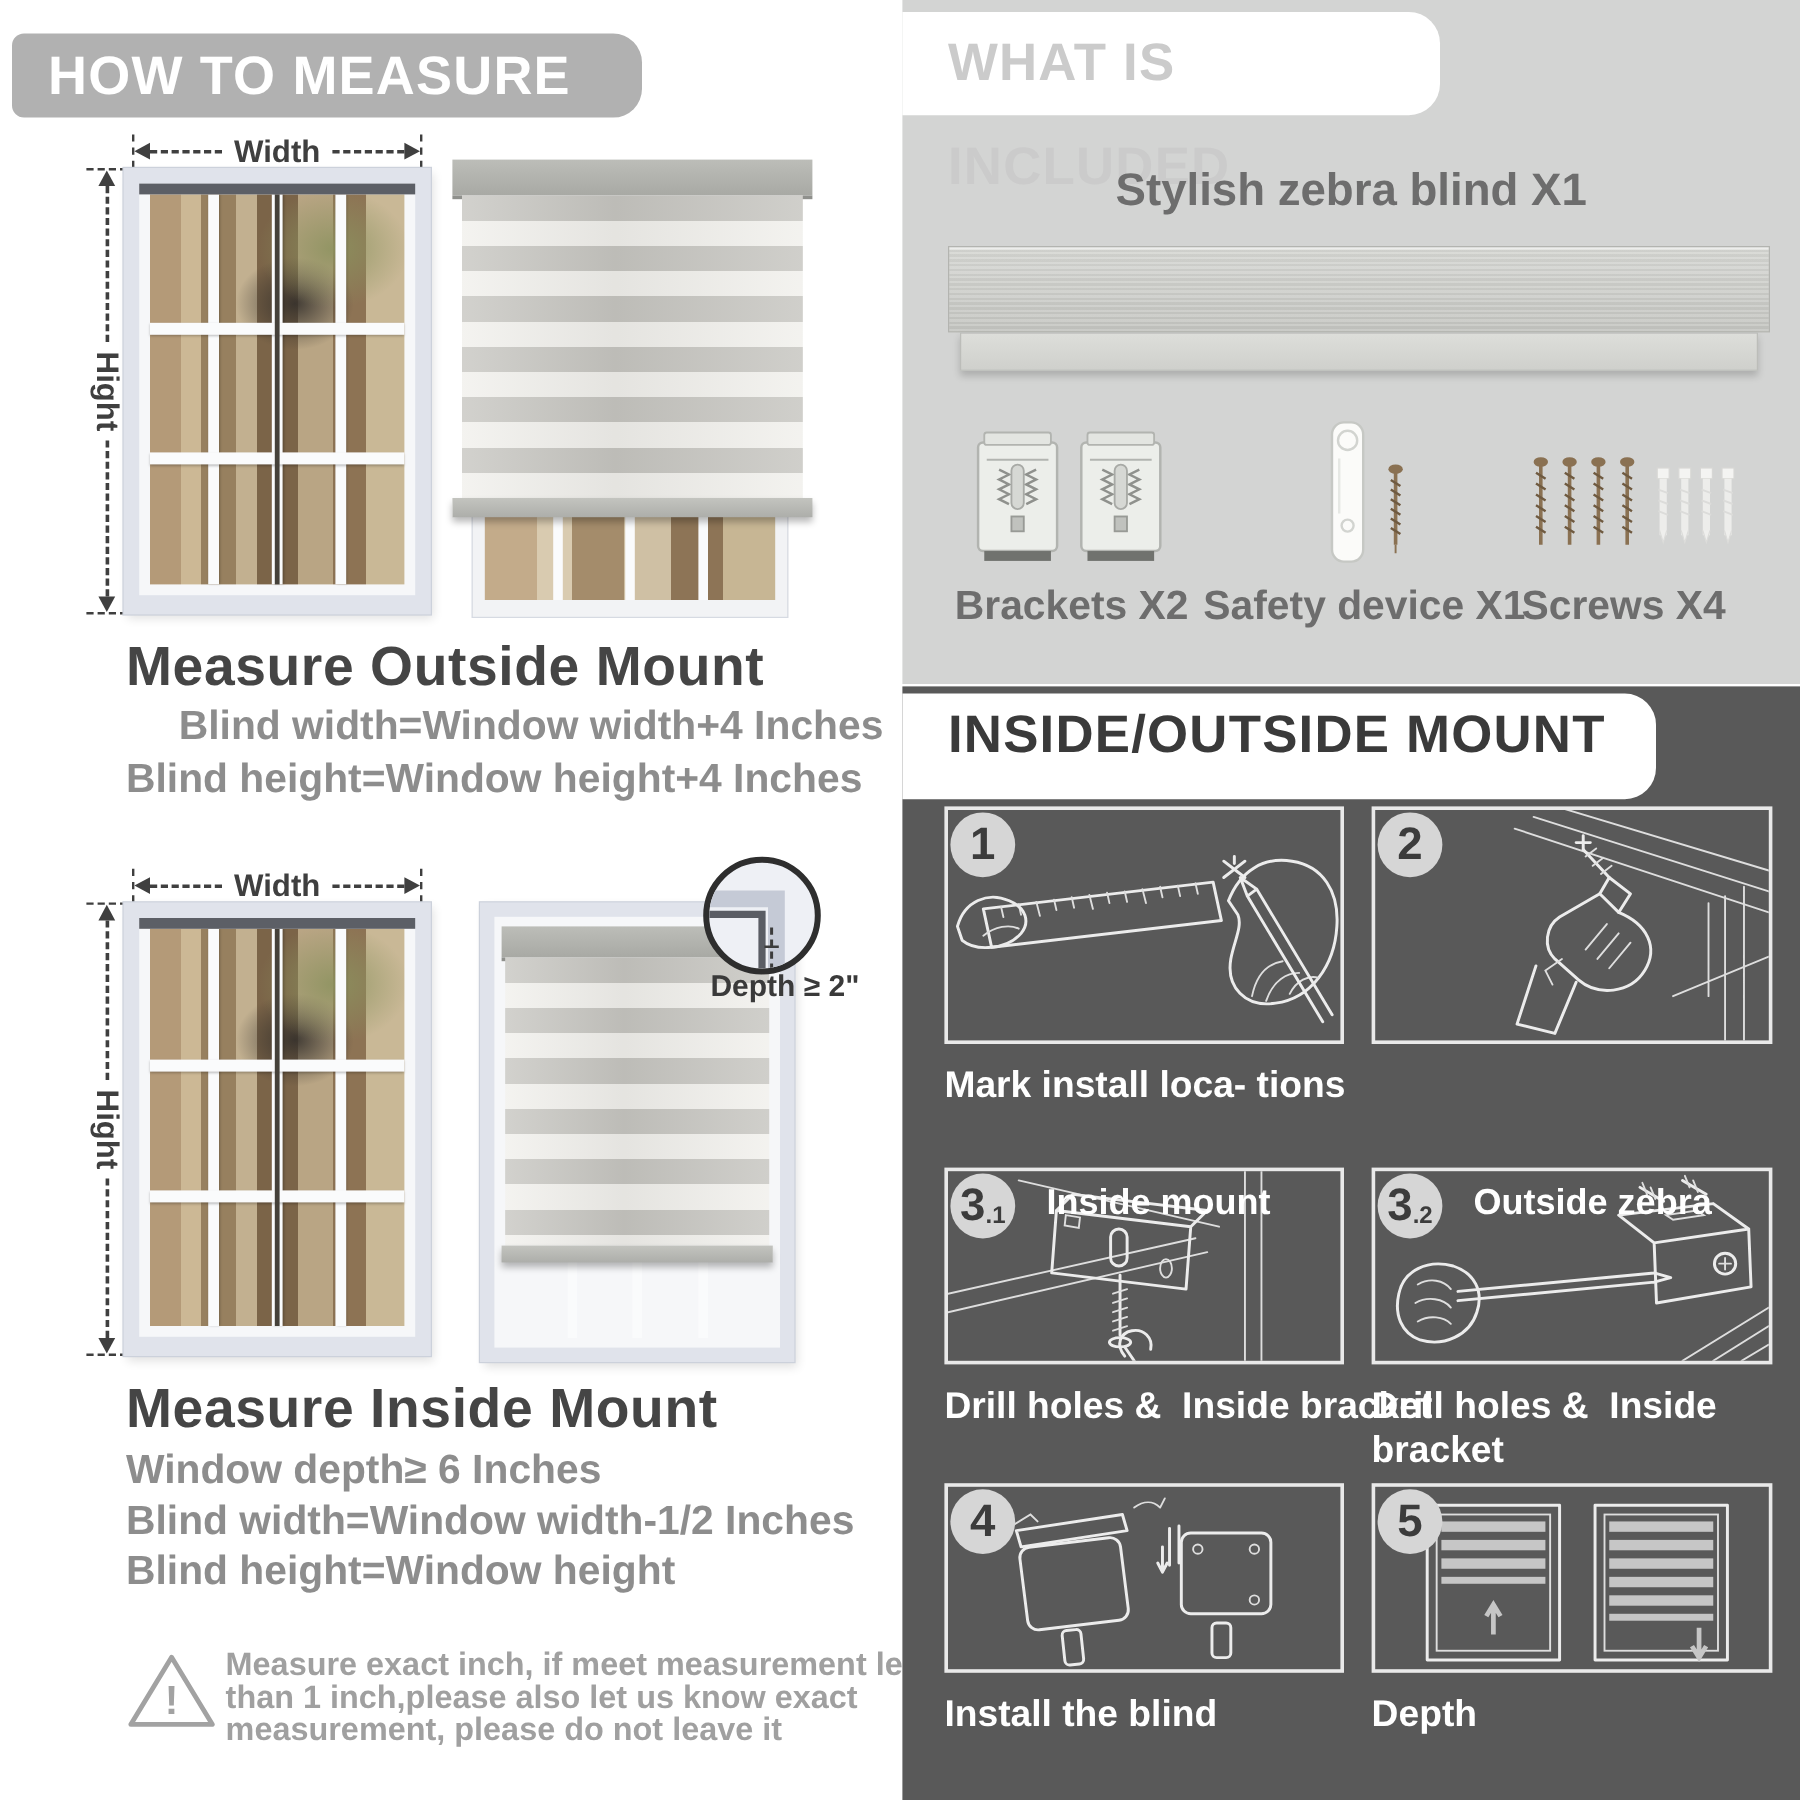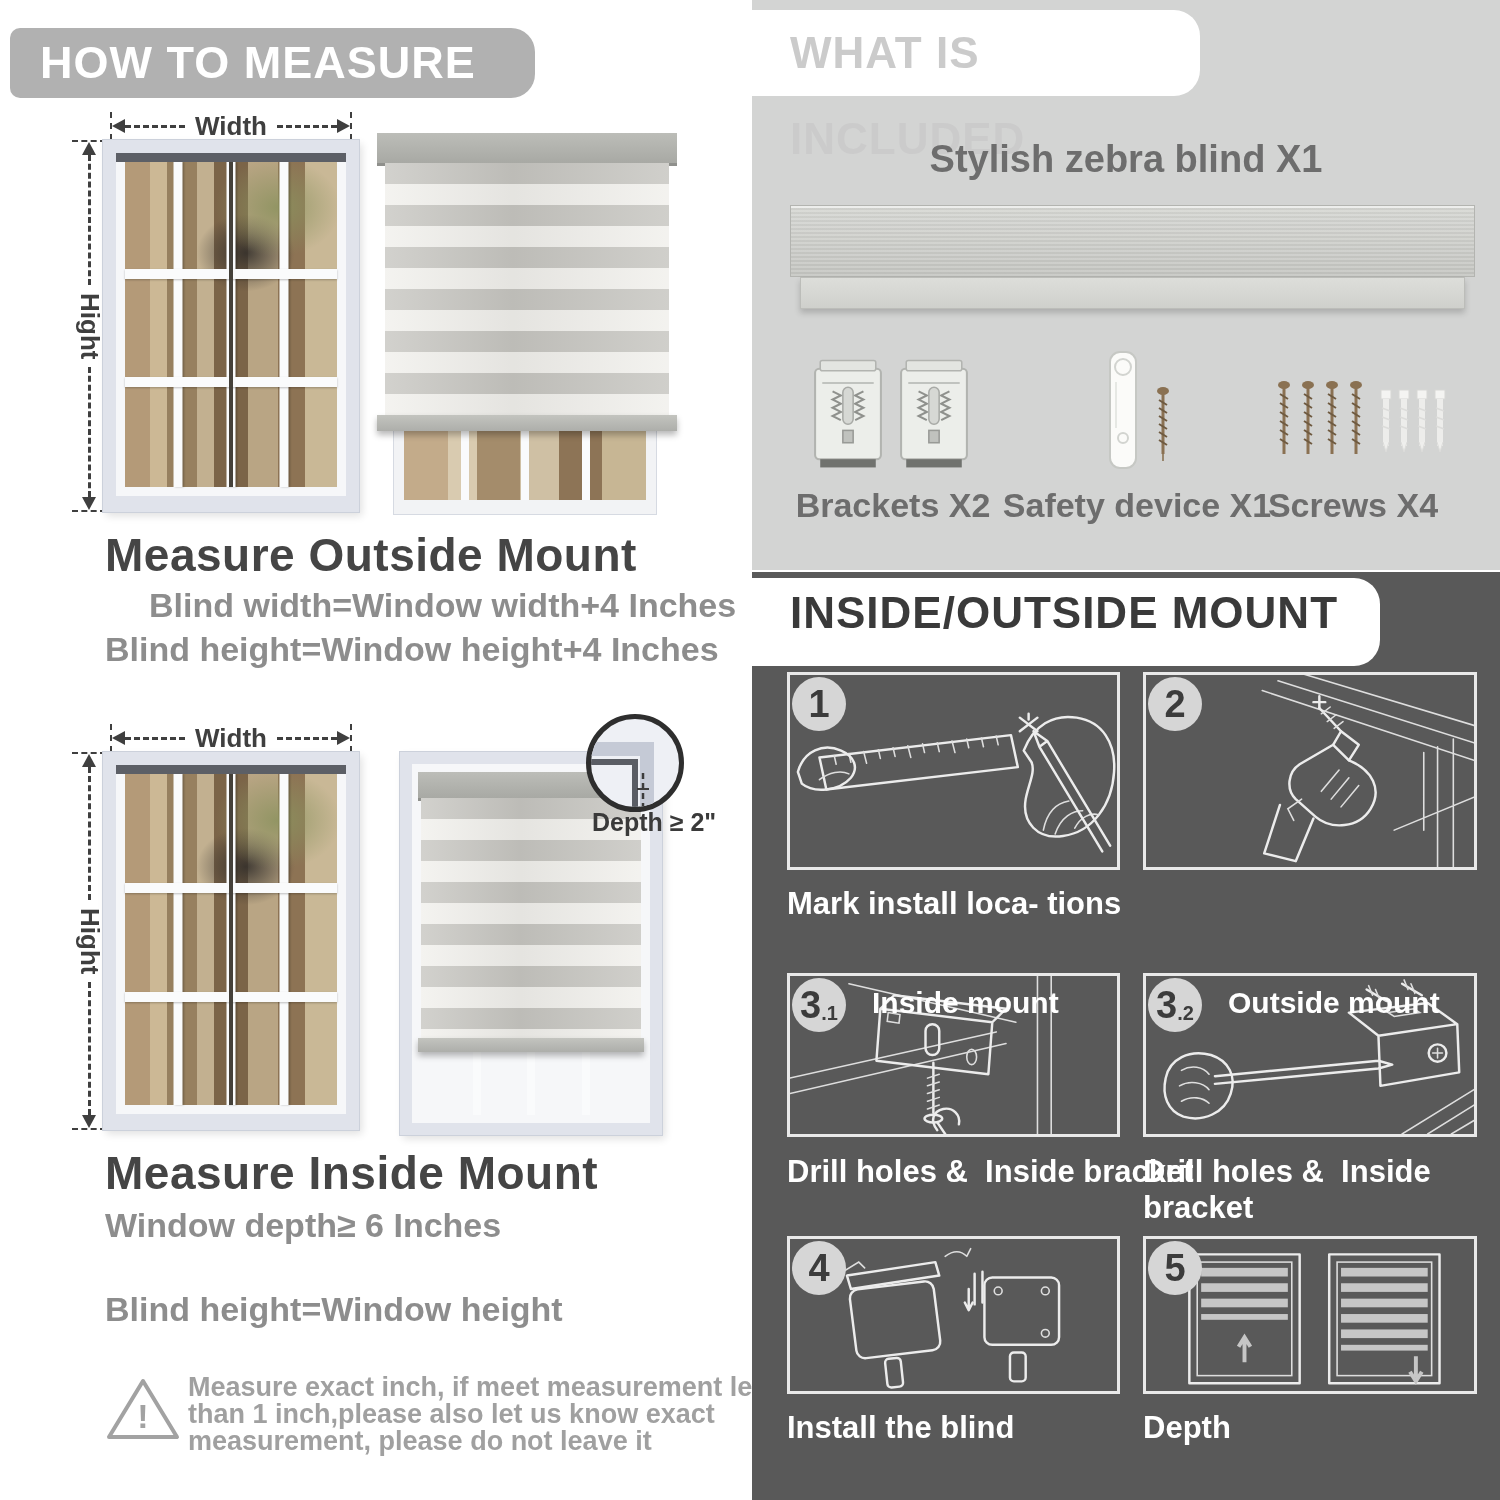--- a/index.html
+++ b/index.html
@@ -201,20 +201,21 @@
       <path d="M-10,30 L56,30 L56,100" stroke="#c5cad6" stroke-width="14" fill="none"></path>
       <path d="M-10,43 L44,43 L44,100" stroke="#5a5d64" stroke-width="6" fill="none"></path>
       <path d="M52,54 L52,92" stroke="#3c3c3c" stroke-width="2.5" stroke-dasharray="6,4" fill="none"></path>
       <path d="M46,70 l12,0" stroke="#3c3c3c" stroke-width="2" fill="none"></path>
     </svg>
   </div>
   <div class="depth-label" style="left:592px;top:808px;">Depth ≥ 2"</div>
 
   <div class="h1" style="left:105px;top:1146px;">Measure Inside Mount</div>
   <div class="rule" style="left:105px;top:1206px;">Window depth≥ 6 Inches</div>
+  <div class="rule" style="left:105px;top:1248px;">Blind width=Window width-1/2 Inches</div>
   <div class="rule" style="left:105px;top:1290px;">Blind height=Window height</div>
 
   <svg class="abs" style="left:104px;top:1374px;" width="78" height="72" viewBox="0 0 78 72">
     <path d="M39,7 L73,63 L5,63 Z" fill="none" stroke="#a2a2a2" stroke-width="4" stroke-linejoin="round"></path>
     <text x="39" y="54" text-anchor="middle" font-size="34" font-weight="bold" fill="#a2a2a2" font-family="Liberation Sans, sans-serif">!</text>
   </svg>
   <div class="note-line" style="left:188px;top:1372px;">Measure exact inch, if meet measurement less</div>
   <div class="note-line" style="left:188px;top:1399px;">than 1 inch,please also let us know exact</div>
   <div class="note-line" style="left:188px;top:1426px;">measurement, please do not leave it</div>
 
@@ -376,21 +377,21 @@
         <path class="art" d="M150,160 C142,150 146,140 156,138 C166,136 174,144 172,154"></path>
       </svg>
     </div>
     <div class="cap" style="left:35px;top:582px;">Drill holes &amp;  Inside bracket</div>
 
     <div class="step" style="left:391px;top:401px;width:334px;height:164px;">
       <div class="num">
           <span>3</span>
           <span class="sub">.2</span>
         </div>
-      <div class="step-title">Outside mount</div>
+      <div class="step-title">Outside zebra</div>
       <svg viewBox="0 0 333 164" preserveAspectRatio="none">
         <path class="art" d="M206,38 L286,28 L316,50 L236,62 Z M236,62 L316,50 L318,100 L238,114 Z"></path>
         <path class="artthin" d="M246,38 l26,-4 l6,4 l-26,4 Z"></path>
         <circle cx="296" cy="80" r="9" class="art"></circle>
         <path class="artthin" d="M291,80 l10,0 M296,75 l0,10"></path>
         <path class="art" d="M224,14 L244,26 M260,8 L280,20"></path>
         <path class="artthin" d="M226,10 l4,10 M233,14 l4,10 M262,4 l4,10 M269,8 l4,10"></path>
         <path class="art" d="M70,104 L236,88 M70,112 L236,96 M236,88 L250,92 L236,96"></path>
         <path class="art" d="M20,106 C24,86 44,76 66,82 C84,88 92,104 86,122 C80,142 58,152 38,146 C22,140 16,124 20,106 Z"></path>
         <path class="artthin" d="M36,98 c10,-6 22,-4 28,4 M34,114 c10,-6 24,-4 30,4 M36,130 c10,-6 22,-4 28,2"></path>

